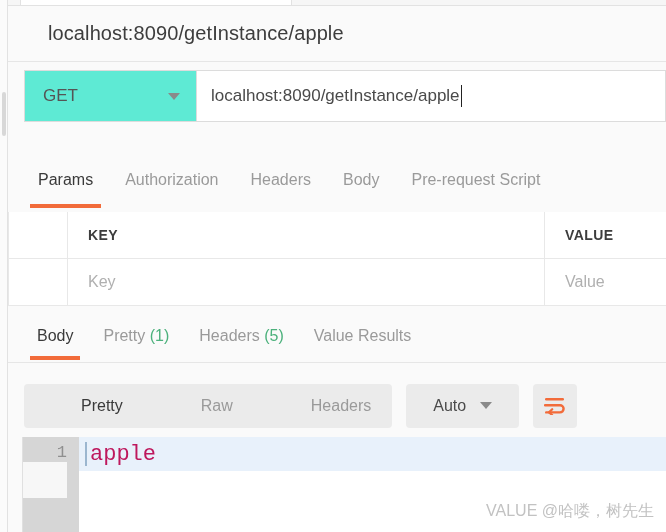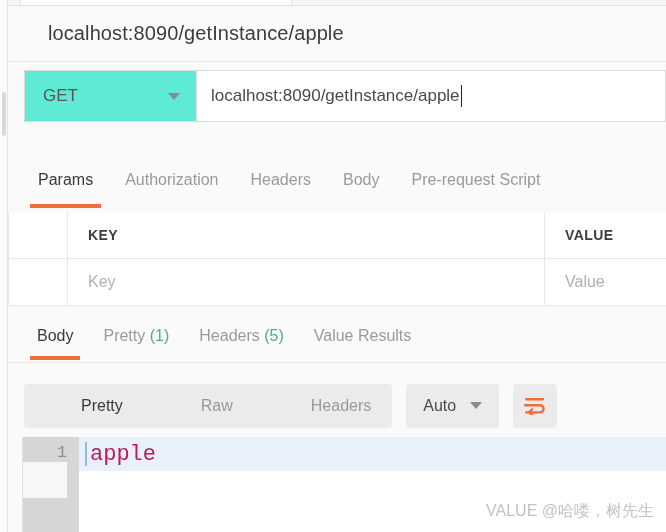--- a/index.html
+++ b/index.html
@@ -160,21 +160,21 @@
   }
   .seg .opt {
     padding: 0 21px; font-size: 16px; color: #9a9a9a; cursor: pointer;
     line-height: 44px;
     margin-left: 36px;
   }
   .seg .opt.active { color: #3a3a3a; }
   .autobox {
     height: 44px; background: #ebebeb; border-radius: 4px;
     display: flex; align-items: center; gap: 14px;
-    padding: 0 17px; cursor: pointer;
+    padding: 0 27px; cursor: pointer;
   }
   .autobox .label { font-size: 16px; color: #4a4a4a; }
   .wrapbtn {
     width: 44px; height: 44px; background: #ebebeb; border-radius: 4px;
     display: flex; align-items: center; justify-content: center; cursor: pointer;
   }
 
   
   .code {
     position: absolute; left: 22px; top: 437px; right: 0; bottom: 0;

